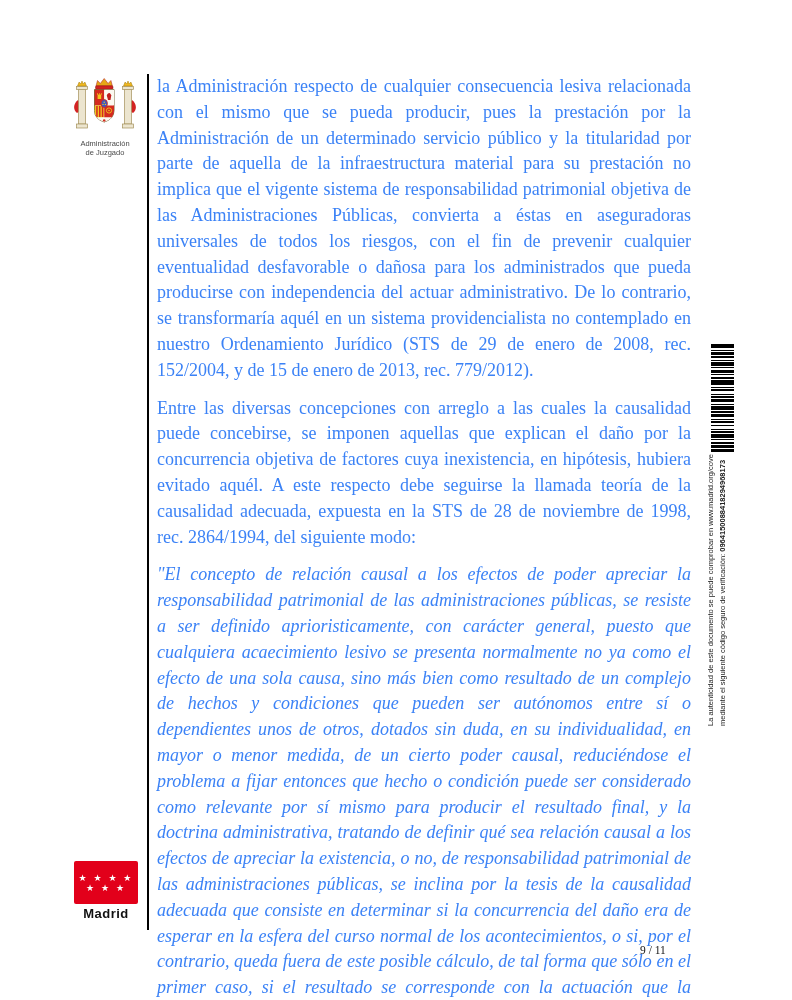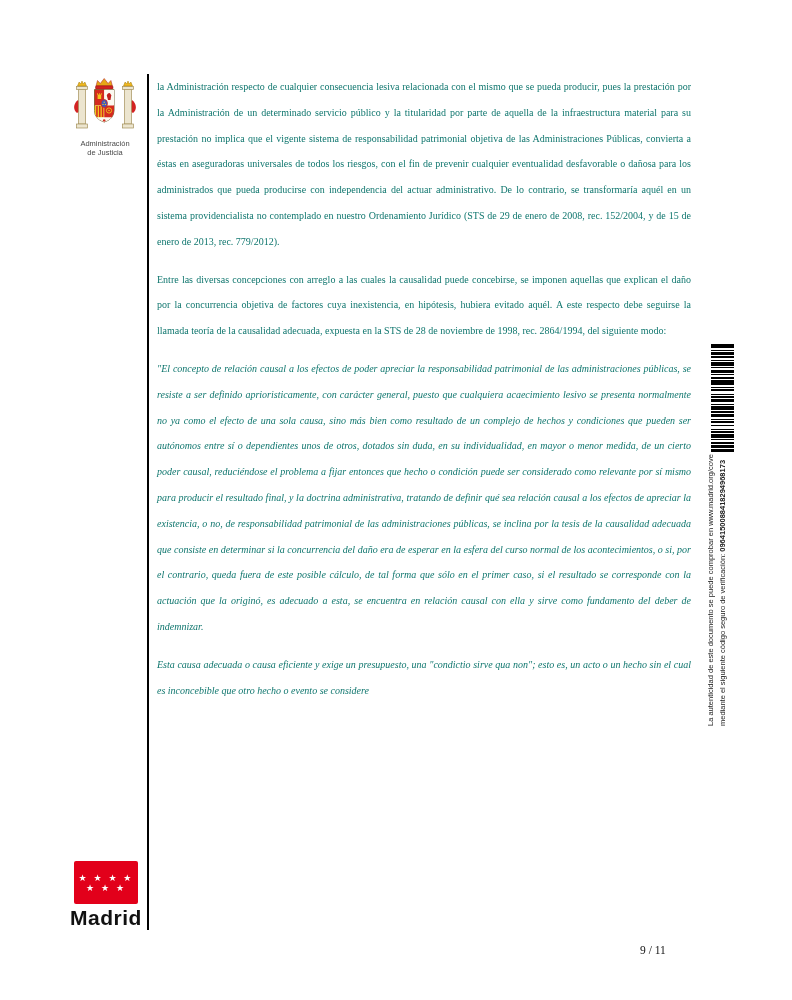--- a/index.html
+++ b/index.html
@@ -34,25 +34,25 @@
     background: #000;
   }
 
   
   .doc-body {
     position: absolute;
     left: 157px; top: 74px;
     width: 534px;
   }
   .par {
-    font-size: 10px;
+    font-size: 18px;
     line-height: 25.8px;
     text-align: justify;
     margin-bottom: 12px;
-    color: #0f766e;
+    color: #3b82f6;
   }
   .par.italic { font-style: italic; }
 
   
   .barcode {
     position: absolute;
     left: 711px; top: 344px;
     width: 23px; height: 108px;
     overflow: hidden;
   }
@@ -91,21 +91,21 @@
   .star-row {
     color: #ffffff;
     font-size: 9px;
     line-height: 10px;
     letter-spacing: 2px;
     font-family: "DejaVu Sans", sans-serif;
   }
   .madrid-label {
     font-family: "Liberation Sans", sans-serif;
     font-weight: bold;
-    font-size: 21px;
+    font-size: 13px;
     letter-spacing: 0.5px;
     color: #111;
     margin-top: 2px;
   }
 
   
   .footer-court {
     position: absolute;
     left: 157px; top: 944px;
     font-size: 11.5px;
@@ -176,21 +176,21 @@
         <circle cx="32.2" cy="44.5" r="1.3" fill="#d42a1e"></circle>
 
         <ellipse cx="32.2" cy="27.5" rx="3.2" ry="4" fill="#3a57c4" stroke="#d42a1e" stroke-width="0.9"></ellipse>
         <circle cx="32.2" cy="26.3" r="0.7" fill="#f2c61d"></circle>
         <circle cx="31" cy="28.4" r="0.7" fill="#f2c61d"></circle>
         <circle cx="33.4" cy="28.4" r="0.7" fill="#f2c61d"></circle>
       </g>
     </svg>
     <div class="justice-caption">
       <div>Administración</div>
-      <div>de Justicia</div>
+      <div>de Juzgado</div>
     </div>
   </div>
 
   <div class="vline"></div>
 
   <main class="doc-body">
     <p class="par">la Administración respecto de cualquier consecuencia lesiva relacionada con el mismo que se pueda producir, pues la prestación por la Administración de un determinado servicio público y la titularidad por parte de aquella de la infraestructura material para su prestación no implica que el vigente sistema de responsabilidad patrimonial objetiva de las Administraciones Públicas, convierta a éstas en aseguradoras universales de todos los riesgos, con el fin de prevenir cualquier eventualidad desfavorable o dañosa para los administrados que pueda producirse con independencia del actuar administrativo. De lo contrario, se transformaría aquél en un sistema providencialista no contemplado en nuestro Ordenamiento Jurídico (STS de 29 de enero de 2008, rec. 152/2004, y de 15 de enero de 2013, rec. 779/2012).</p>
     <p class="par">Entre las diversas concepciones con arreglo a las cuales la causalidad puede concebirse, se imponen aquellas que explican el daño por la concurrencia objetiva de factores cuya inexistencia, en hipótesis, hubiera evitado aquél. A este respecto debe seguirse la llamada teoría de la causalidad adecuada, expuesta en la STS de 28 de noviembre de 1998, rec. 2864/1994, del siguiente modo:</p>
     <p class="par italic">"El concepto de relación causal a los efectos de poder apreciar la responsabilidad patrimonial de las administraciones públicas, se resiste a ser definido aprioristicamente, con carácter general, puesto que cualquiera acaecimiento lesivo se presenta normalmente no ya como el efecto de una sola causa, sino más bien como resultado de un complejo de hechos y condiciones que pueden ser autónomos entre sí o dependientes unos de otros, dotados sin duda, en su individualidad, en mayor o menor medida, de un cierto poder causal, reduciéndose el problema a fijar entonces que hecho o condición puede ser considerado como relevante por sí mismo para producir el resultado final, y la doctrina administrativa, tratando de definir qué sea relación causal a los efectos de apreciar la existencia, o no, de responsabilidad patrimonial de las administraciones públicas, se inclina por la tesis de la causalidad adecuada que consiste en determinar si la concurrencia del daño era de esperar en la esfera del curso normal de los acontecimientos, o si, por el contrario, queda fuera de este posible cálculo, de tal forma que sólo en el primer caso, si el resultado se corresponde con la actuación que la originó, es adecuado a esta, se encuentra en relación causal con ella y sirve como fundamento del deber de indemnizar.</p>
     <p class="par italic">Esta causa adecuada o causa eficiente y exige un presupuesto, una "condictio sirve qua non"; esto es, un acto o un hecho sin el cual es inconcebible que otro hecho o evento se considere</p>

